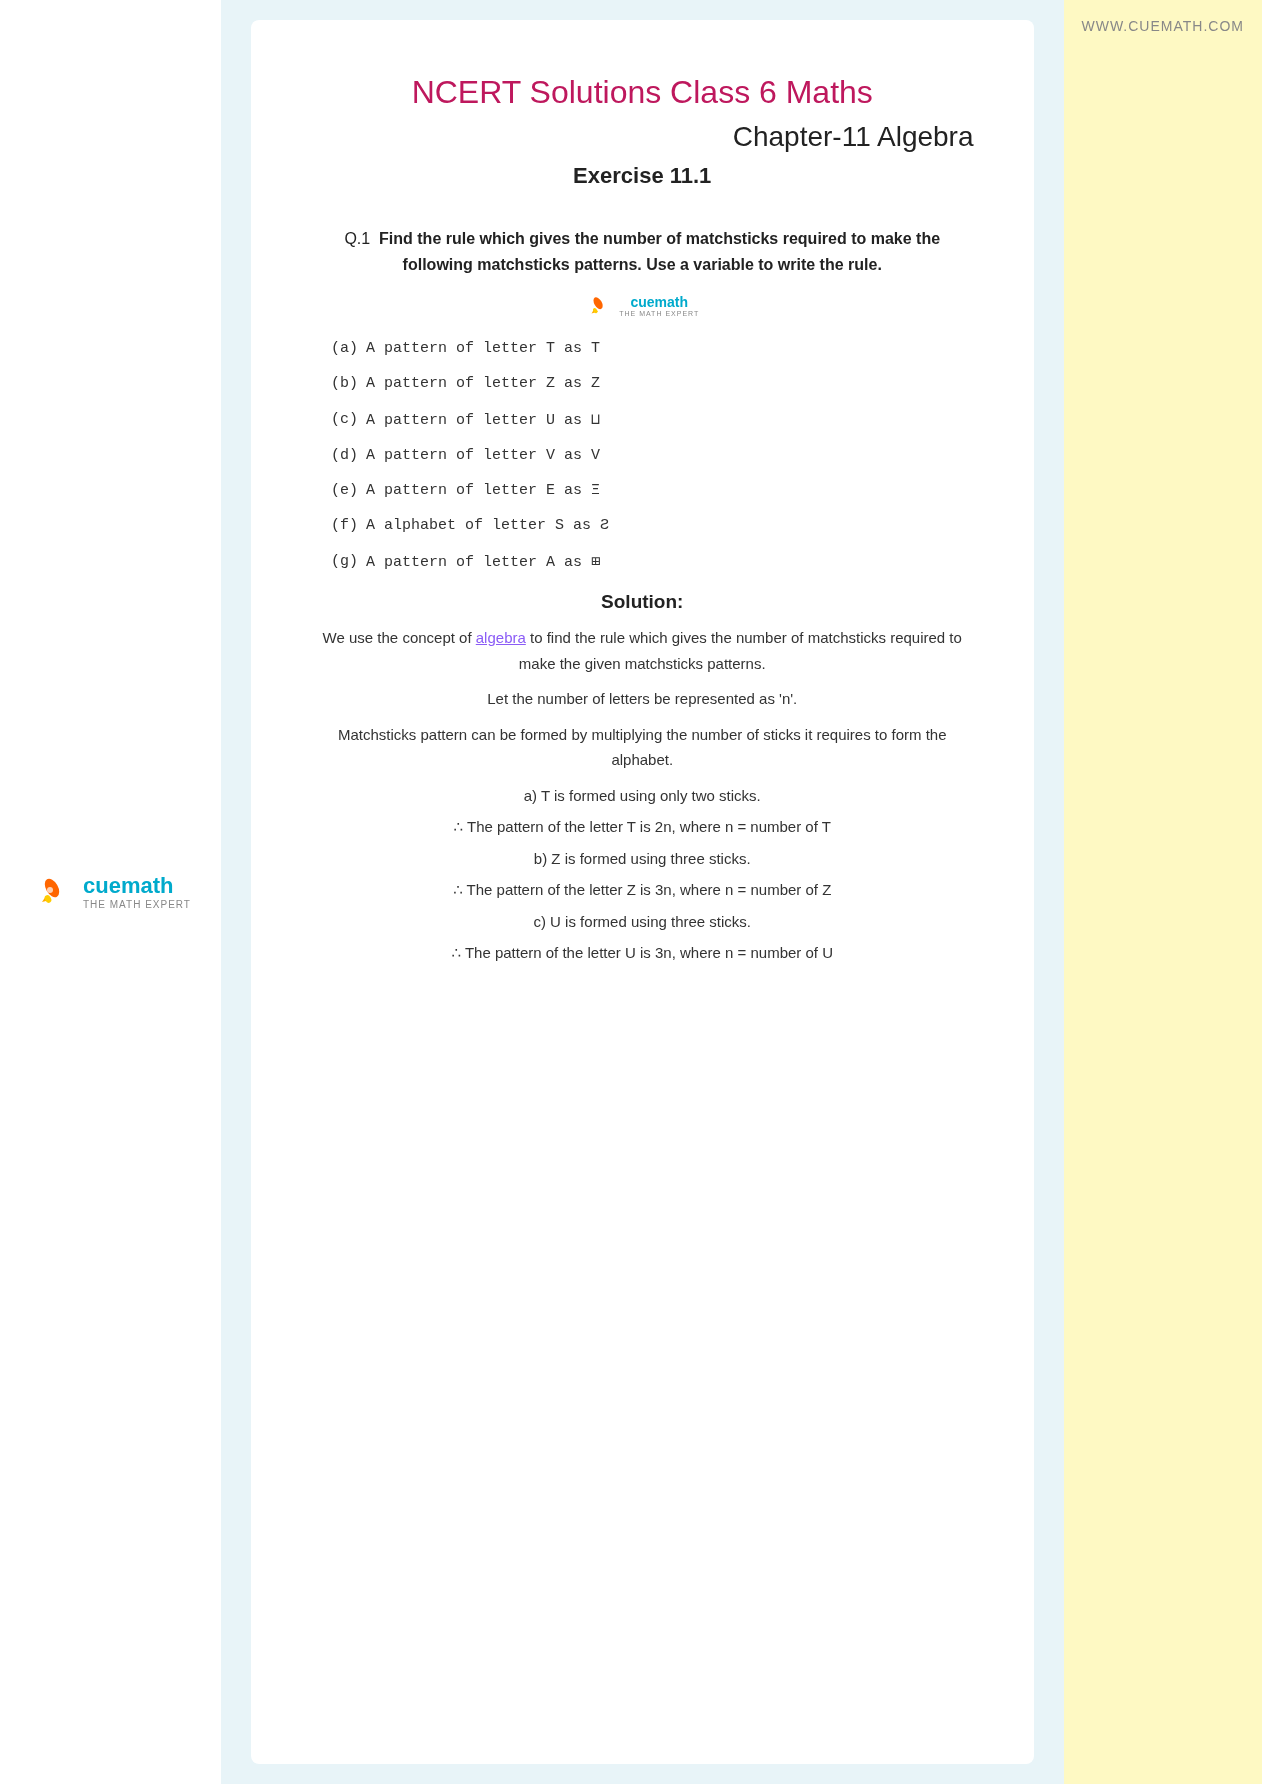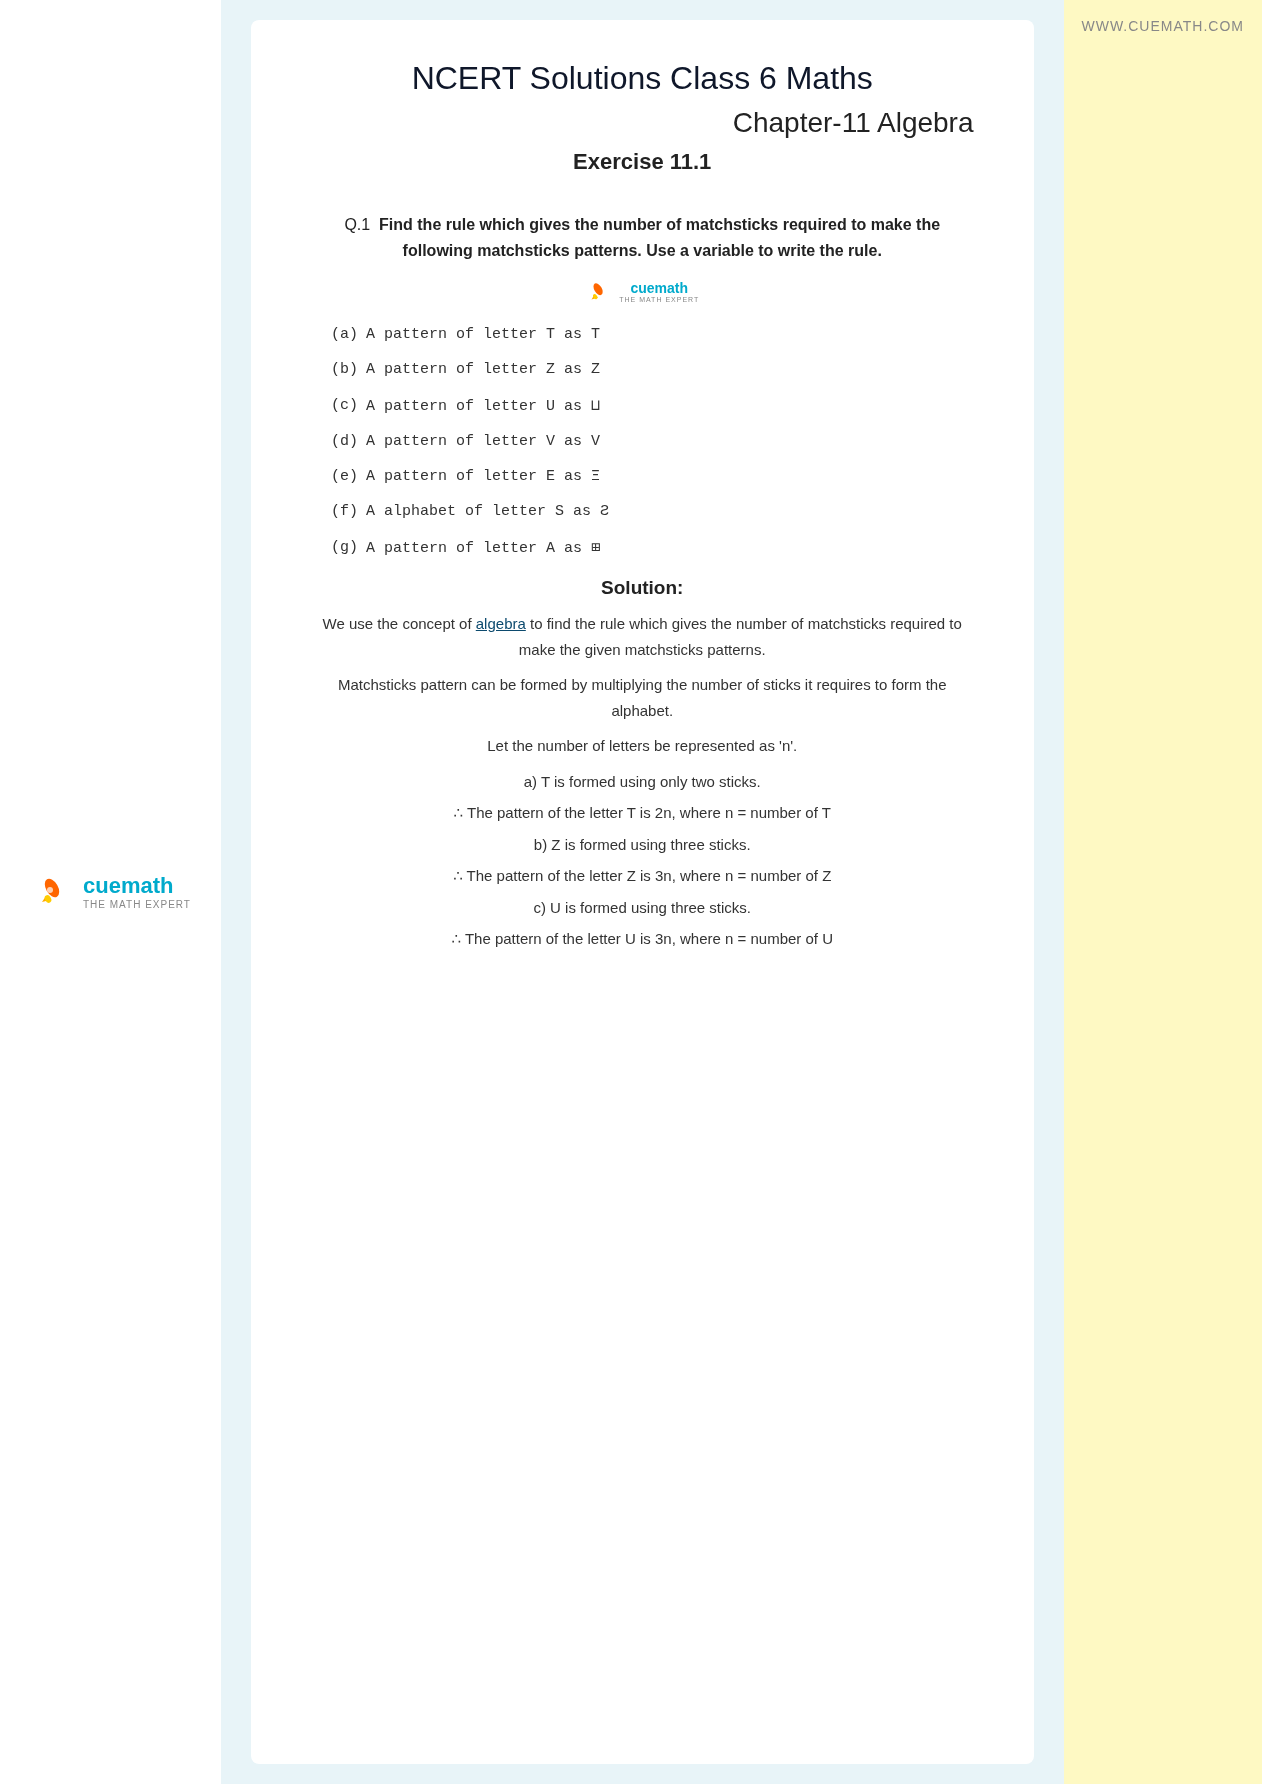--- a/index.html
+++ b/index.html
@@ -64,23 +64,23 @@
       font-size: 10px;
       color: #888;
       letter-spacing: 1px;
       text-transform: uppercase;
     }
 
     .page-title-main {
       text-align: center;
       font-size: 32px;
       font-weight: normal;
-      color: #0f172a;
+      color: #be185d;
       margin-bottom: 10px;
-      margin-top: 10px;
+      margin-top: 24px;
     }
 
     .page-title-chapter {
       text-align: right;
       font-size: 28px;
       font-weight: normal;
       color: #222;
       margin-bottom: 10px;
     }
 
@@ -178,21 +178,21 @@
     }
 
     .solution-text {
       font-size: 15px;
       color: #333;
       line-height: 1.7;
       margin-bottom: 10px;
     }
 
     .solution-text a {
-      color: #0c4a6e;
+      color: #8b5cf6;
     }
 
     .solution-item {
       font-size: 15px;
       color: #333;
       line-height: 1.7;
       margin-bottom: 6px;
     }
 
     .footer {
@@ -293,23 +293,23 @@
       </ul>
     </div>
 
     <div class="question-block">
       <p class="solution-header">Solution:</p>
 
       <p class="solution-text">
         We use the concept of <a href="#">algebra</a> to find the rule which gives the number of matchsticks required to make the given matchsticks patterns.
       </p>
 
+      <p class="solution-text">Let the number of letters be represented as 'n'.</p>
+
       <p class="solution-text">Matchsticks pattern can be formed by multiplying the number of sticks it requires to form the alphabet.</p>
-
-      <p class="solution-text">Let the number of letters be represented as 'n'.</p>
 
       <p class="solution-item">a) T is formed using only two sticks.</p>
       <p class="solution-item">∴ The pattern of the letter T is 2n, where n = number of T</p>
 
       <p class="solution-item">b) Z is formed using three sticks.</p>
       <p class="solution-item">∴ The pattern of the letter Z is 3n, where n = number of Z</p>
 
       <p class="solution-item">c) U is formed using three sticks.</p>
       <p class="solution-item">∴ The pattern of the letter U is 3n, where n = number of U</p>
     </div>

